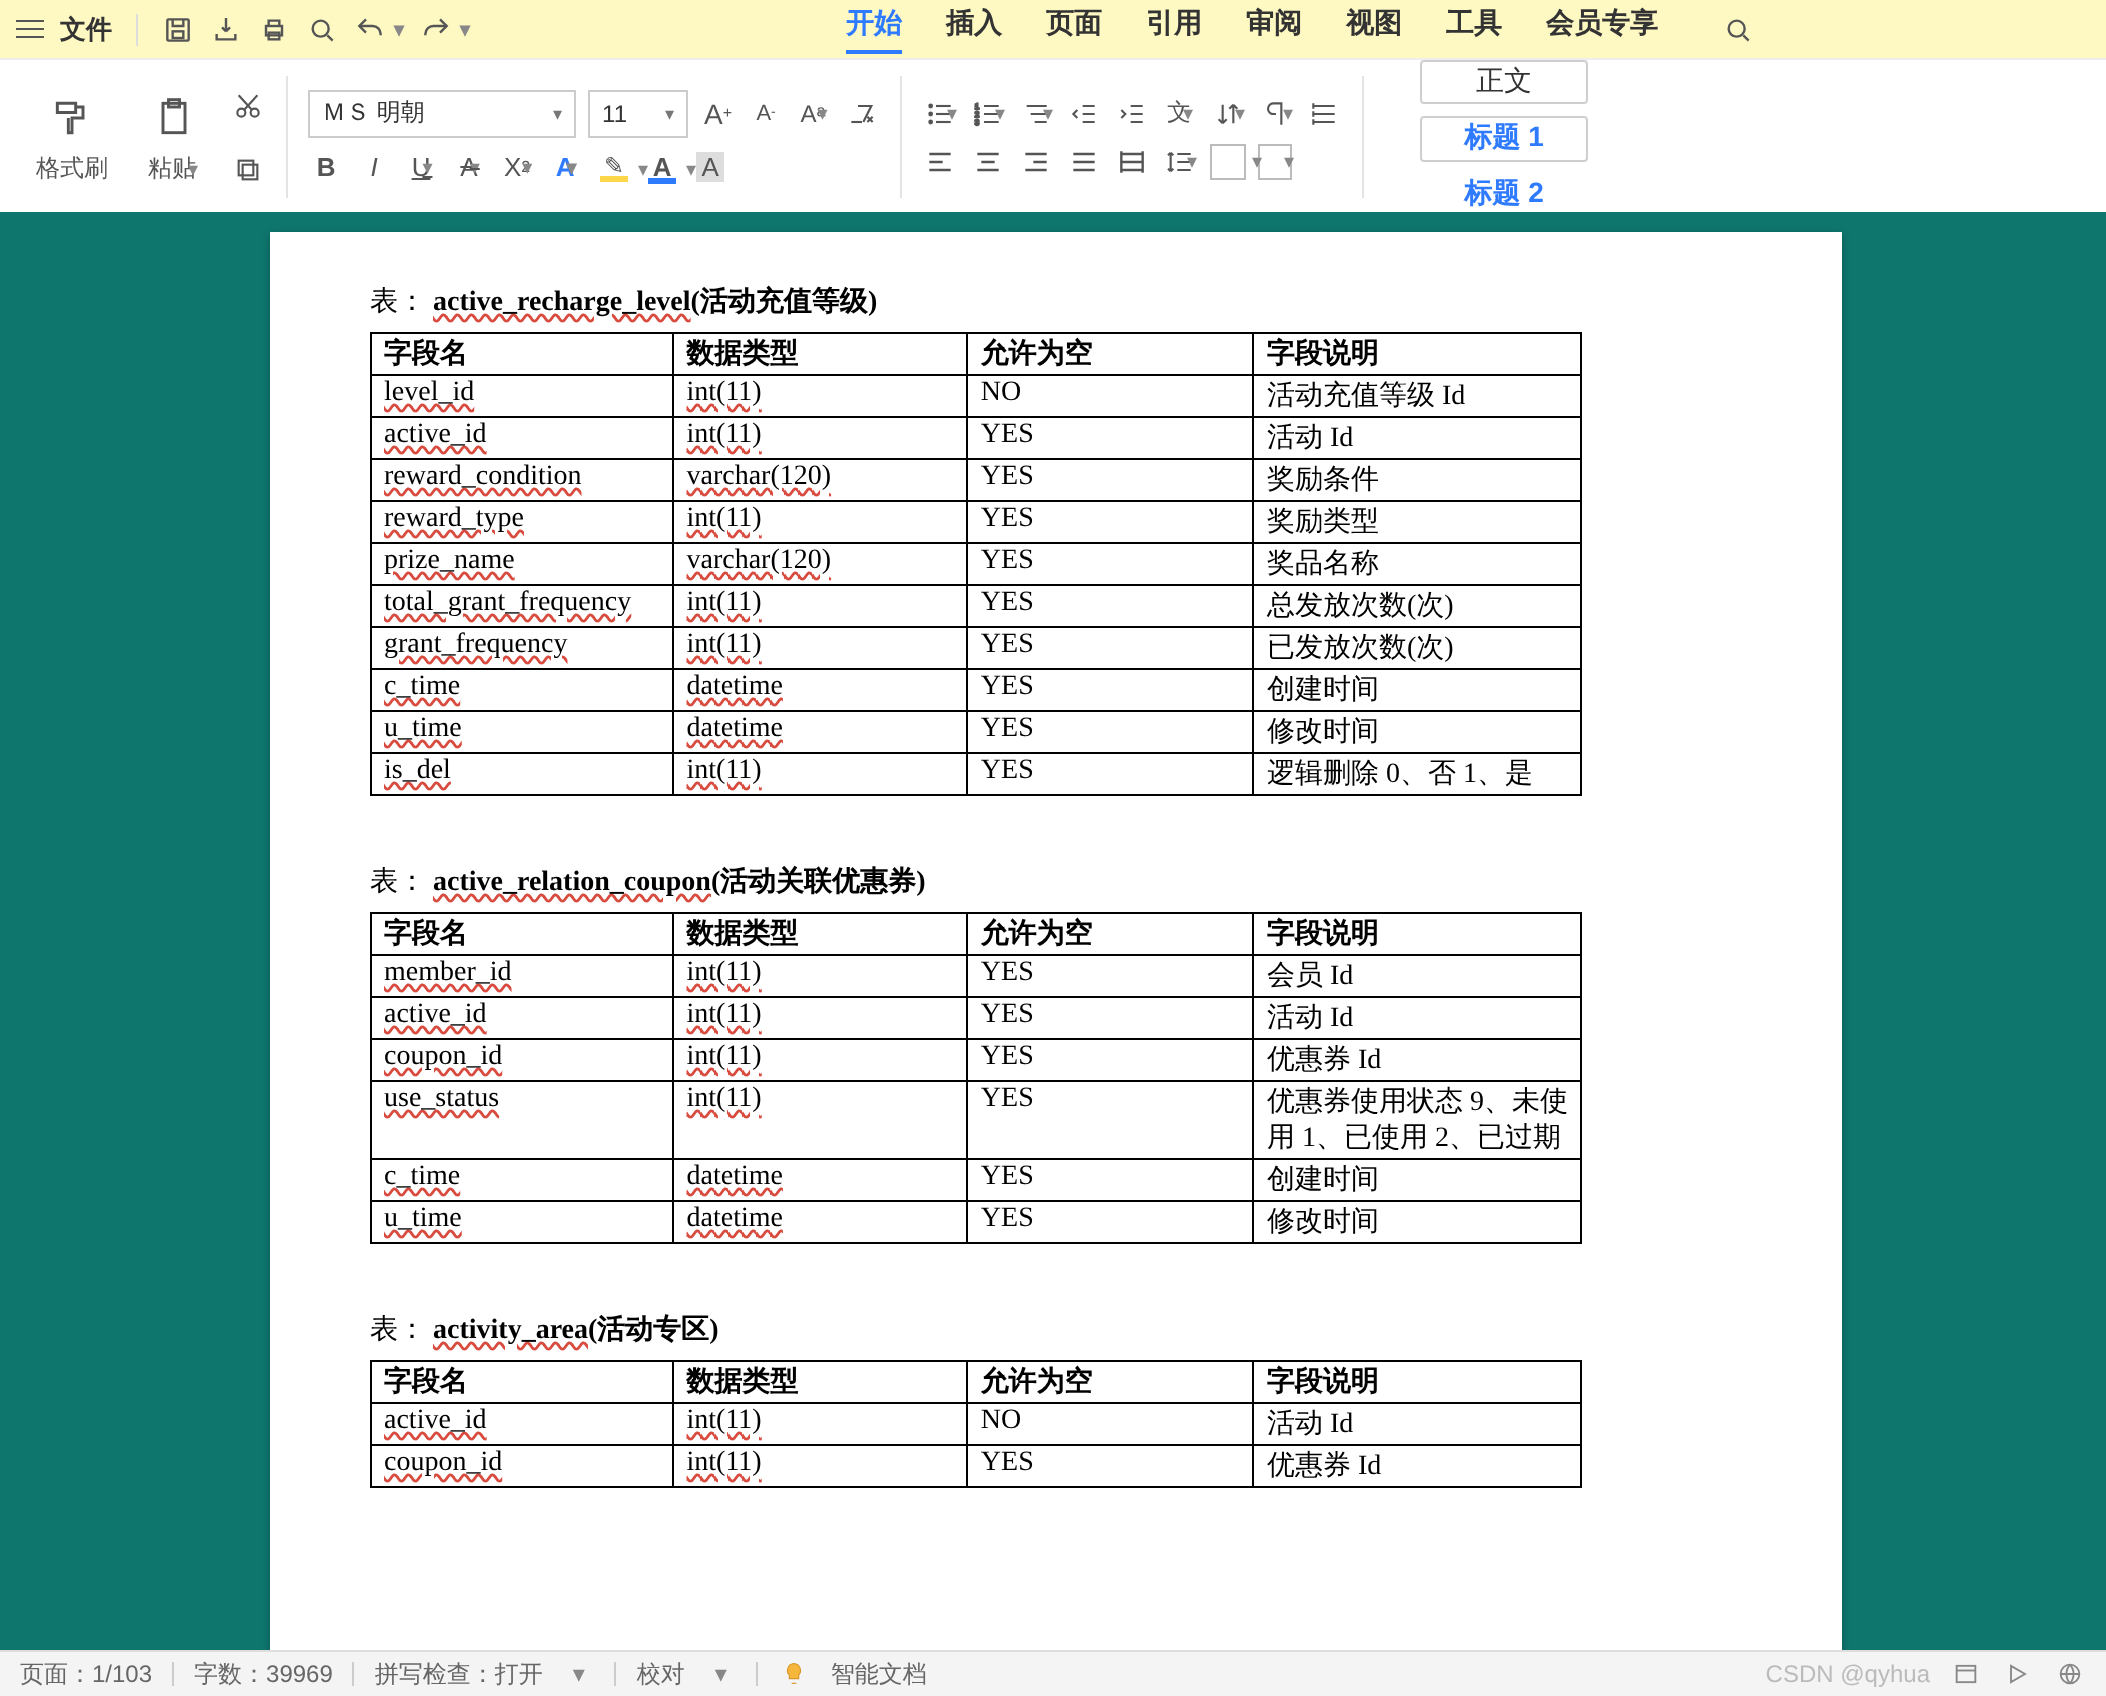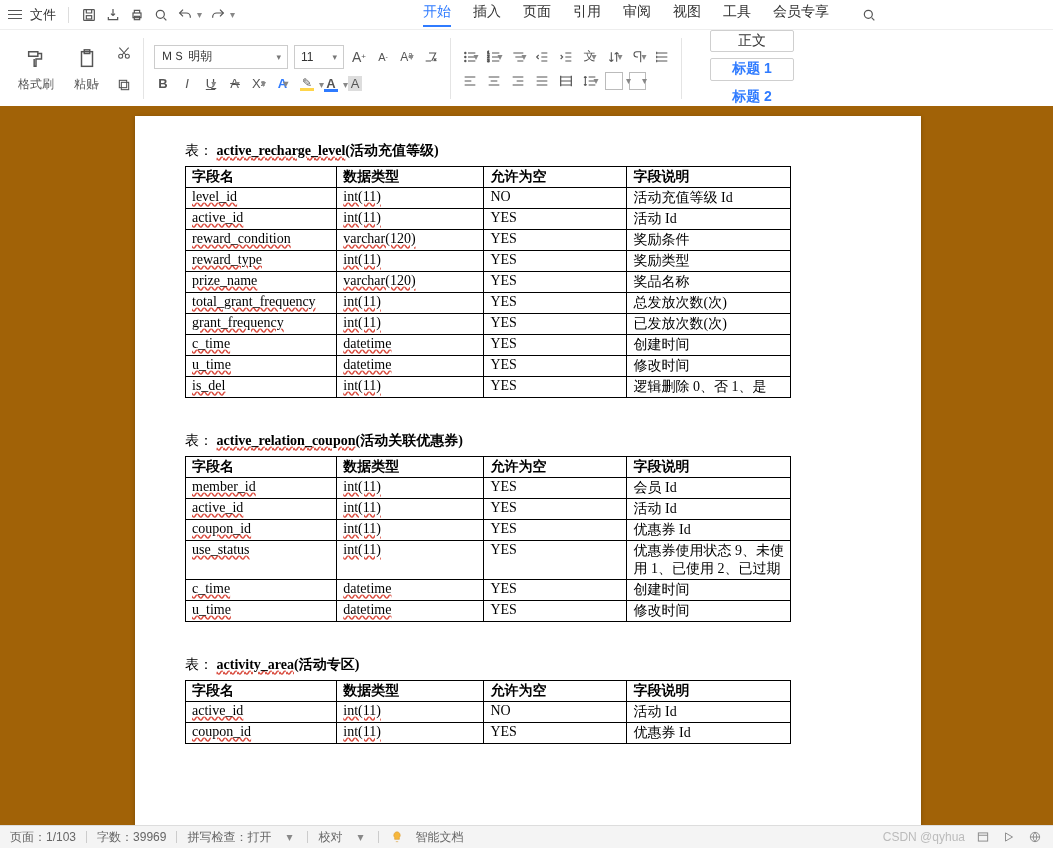--- a/index.html
+++ b/index.html
@@ -1,17 +1,17 @@
 <!DOCTYPE html>
 <html><head>
 <meta charset="utf-8">
 <style>
   html,body{margin:0;padding:0;background:#ececec;font-family:"Microsoft YaHei","SimSun",Arial,sans-serif;font-size:13px;color:#333;user-select:none;width:1053px;height:848px;overflow:hidden;position:relative;}
   
-  .titlebar{height:29px;background:#ffffff;display:flex;align-items:center;border-bottom:1px solid #eee;padding:0 8px;gap:8px;}
+  .titlebar{height:29px;background:#fef9c3;display:flex;align-items:center;border-bottom:1px solid #eee;padding:0 8px;gap:8px;font-weight:bold;}
   .hamburger{width:14px;height:12px;display:inline-block;position:relative;}
   .hamburger::before,.hamburger::after,.hamburger span{content:"";position:absolute;left:0;right:0;height:1px;background:#555;}
   .hamburger::before{top:1px;}.hamburger span{top:5px;}.hamburger::after{top:9px;}
   .titlebar .filelbl{font-size:13px;color:#333;}
   .tb-sep{width:1px;height:16px;background:#ddd;margin:0 4px;}
   .tb-ico{width:16px;height:16px;display:inline-flex;align-items:center;justify-content:center;color:#555;}
   .tb-ico svg{width:16px;height:16px;}
   .dd{font-size:10px;color:#888;margin-left:-4px;}
   .menus{display:flex;gap:22px;margin-left:180px;}
   .menus span{font-size:14px;color:#333;padding-bottom:4px;cursor:pointer;}
@@ -33,21 +33,21 @@
   .fontname{width:120px;}
   .fontsize{width:36px;}
   .square{border:1px solid #bbb;width:16px;height:16px;}
   .clrbar{position:relative;display:inline-flex;flex-direction:column;align-items:center;}
   .clrbar .uline{height:3px;width:14px;margin-top:-2px;}
   .stylecard{border:1px solid #cfcfcf;border-radius:2px;display:flex;align-items:center;justify-content:center;width:82px;height:50px;font-size:14px;margin:0 16px;cursor:pointer;}
   .stylecard.h1{color:#2f7bff;font-weight:bold;}
   .stylecard.h2{color:#2f7bff;font-weight:bold;}
 
   
-  .docarea{position:absolute;top:106px;left:0;right:0;bottom:22px;background:#a16207;overflow:hidden;}
+  .docarea{position:absolute;top:106px;left:0;right:0;bottom:22px;background:#0f766e;overflow:hidden;}
   .page{position:absolute;left:135px;top:10px;width:786px;background:#fff;min-height:790px;box-shadow:0 1px 4px rgba(0,0,0,.25);}
   .pagepad{padding:18px 50px 30px 50px;font-family:"SimSun","MS Mincho",serif;font-size:14px;color:#000;}
   .tblcap{margin:8px 0 6px 0;font-size:14px;}
   .tblcap b{font-weight:bold;}
   table.dt{border-collapse:collapse;width:606px;}
   table.dt td,table.dt th{border:1px solid #000;padding:1px 6px;font-size:14px;text-align:left;vertical-align:top;font-weight:normal;}
   table.dt th{font-weight:bold;}
   .col1{width:148px;}.col2{width:144px;}.col3{width:140px;}.col4{width:160px;}
   .reddash{text-decoration-line:underline;text-decoration-style:wavy;text-decoration-color:#d94b3e;}
   .spacer{height:26px;}

